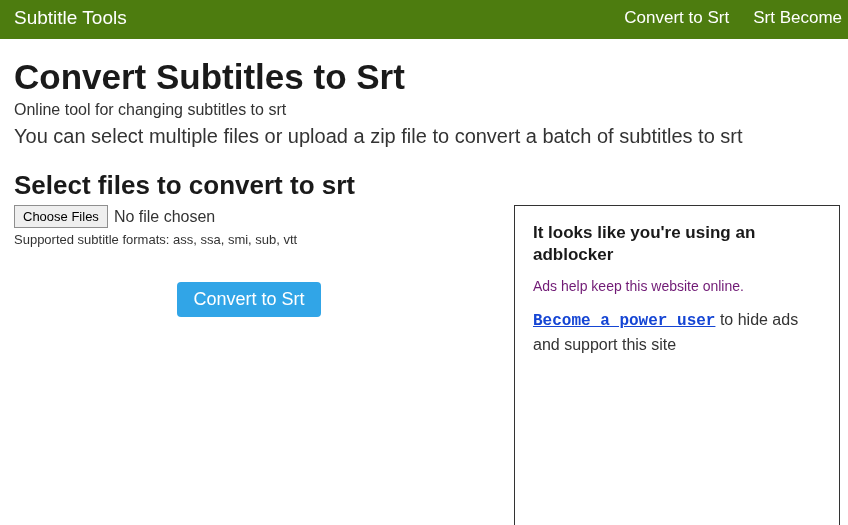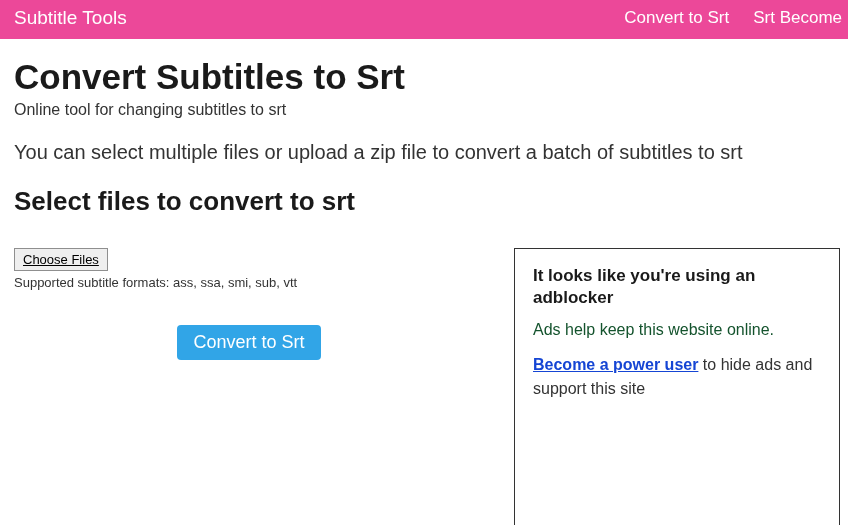--- a/index.html
+++ b/index.html
@@ -4,21 +4,21 @@
   <style>
     * { box-sizing: border-box; margin: 0; padding: 0; }
     body {
       font-family: "Segoe UI", Arial, sans-serif;
       font-size: 16px;
       color: #333;
       width: 848px;
       background: #fff;
     }
     .navbar {
-      background: #ec4899;
+      background: #4d7c0f;
       color: #fff;
       display: flex;
       align-items: center;
       justify-content: space-between;
       padding: 0 0 4px 14px;
       height: 39px;
     }
     .brand {
       font-size: 19px;
       font-weight: 400;
@@ -43,32 +43,32 @@
     }
     h1.page-title {
       font-size: 35px;
       font-weight: 700;
       color: #1a1a1a;
       margin-bottom: 4px;
     }
     .subtitle {
       font-size: 16px;
       color: #333;
-      margin-bottom: 22px;
+      margin-bottom: 6px;
     }
     .instructions {
       font-size: 20px;
       color: #333;
       margin-bottom: 22px;
     }
     h2.section-title {
       font-size: 26px;
       font-weight: 700;
       color: #1a1a1a;
-      margin-bottom: 31px;
+      margin-bottom: 4px;
     }
     .two-col {
       display: flex;
       gap: 30px;
       align-items: flex-start;
     }
     .left-col {
       flex: 0 0 auto;
       width: 470px;
     }
@@ -78,21 +78,20 @@
       gap: 6px;
       margin-bottom: 4px;
     }
     .choose-btn {
       font-family: Arial, sans-serif;
       font-size: 13px;
       padding: 3px 8px;
       border: 1px solid #8f8f8f;
       background: #efefef;
       cursor: pointer;
-      text-decoration: underline;
     }
     .file-status {
       font-size: 16px;
       color: #333;
     }
     .supported {
       font-size: 13px;
       color: #333;
       margin-bottom: 35px;
     }
@@ -115,33 +114,34 @@
       height: 324px;
     }
     .ad-title {
       font-size: 17px;
       font-weight: 700;
       color: #1a1a1a;
       margin-bottom: 12px;
       line-height: 1.3;
     }
     .ad-text {
-      font-size: 16px;
-      color: #14532d;
+      font-size: 14px;
+      color: #701a75;
       margin-bottom: 14px;
     }
     .ad-link-line {
       font-size: 16px;
       color: #333;
       line-height: 1.5;
     }
     .power-link {
       color: #1545d4;
       font-weight: 700;
       text-decoration: underline;
+      font-family: Liberation Mono, monospace;
     }
   </style>
 </head>
 <body>
 
 <div class="navbar">
   <a href="#" class="brand">Subtitle Tools</a>
   <div class="nav-links">
     <a href="#">Convert to Srt</a>
     <a href="#">Srt Become</a>
@@ -151,20 +151,21 @@
 <div class="content">
   <h1 class="page-title">Convert Subtitles to Srt</h1>
   <div class="subtitle">Online tool for changing subtitles to srt</div>
   <div class="instructions">You can select multiple files or upload a zip file to convert a batch of subtitles to srt</div>
   <h2 class="section-title">Select files to convert to srt</h2>
 
   <div class="two-col">
     <div class="left-col">
       <div class="file-row">
         <button class="choose-btn">Choose Files</button>
+        <span class="file-status">No file chosen</span>
       </div>
       <div class="supported">Supported subtitle formats: ass, ssa, smi, sub, vtt</div>
       <div class="convert-wrap">
         <button class="convert-btn">Convert to Srt</button>
       </div>
     </div>
 
     <div class="ad-box">
       <div class="ad-title">It looks like you're using an adblocker</div>
       <div class="ad-text">Ads help keep this website online.</div>

